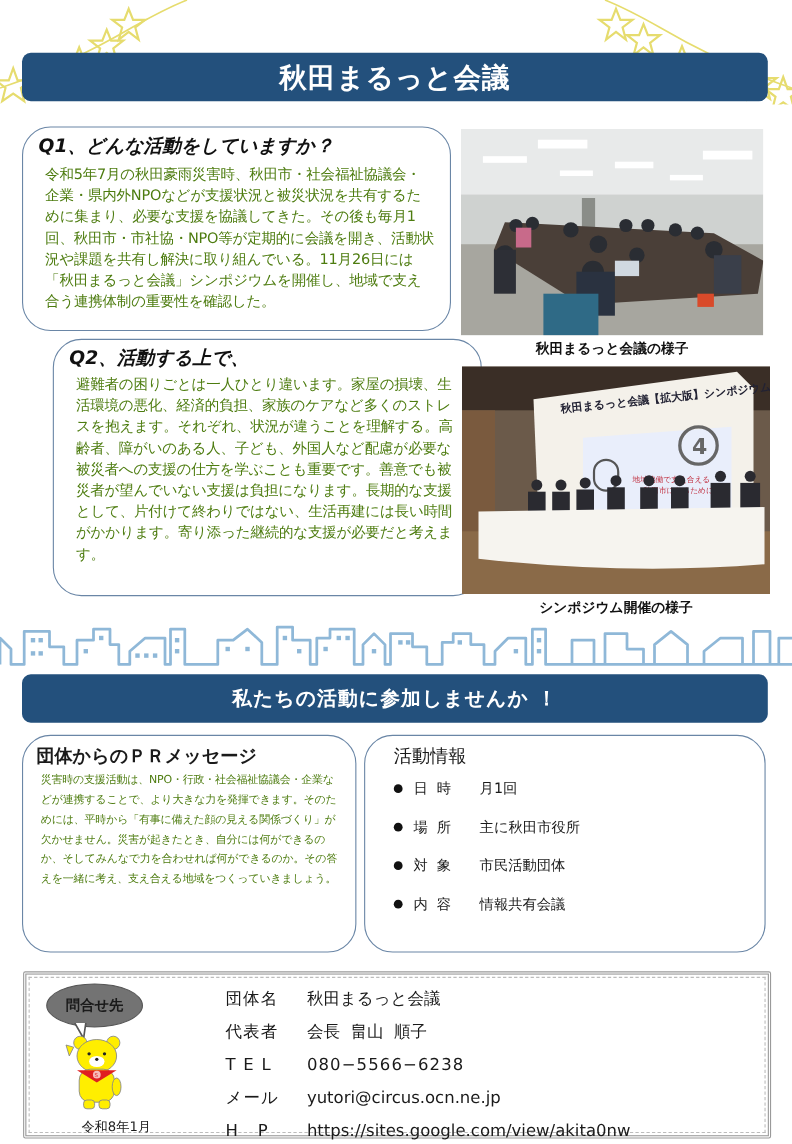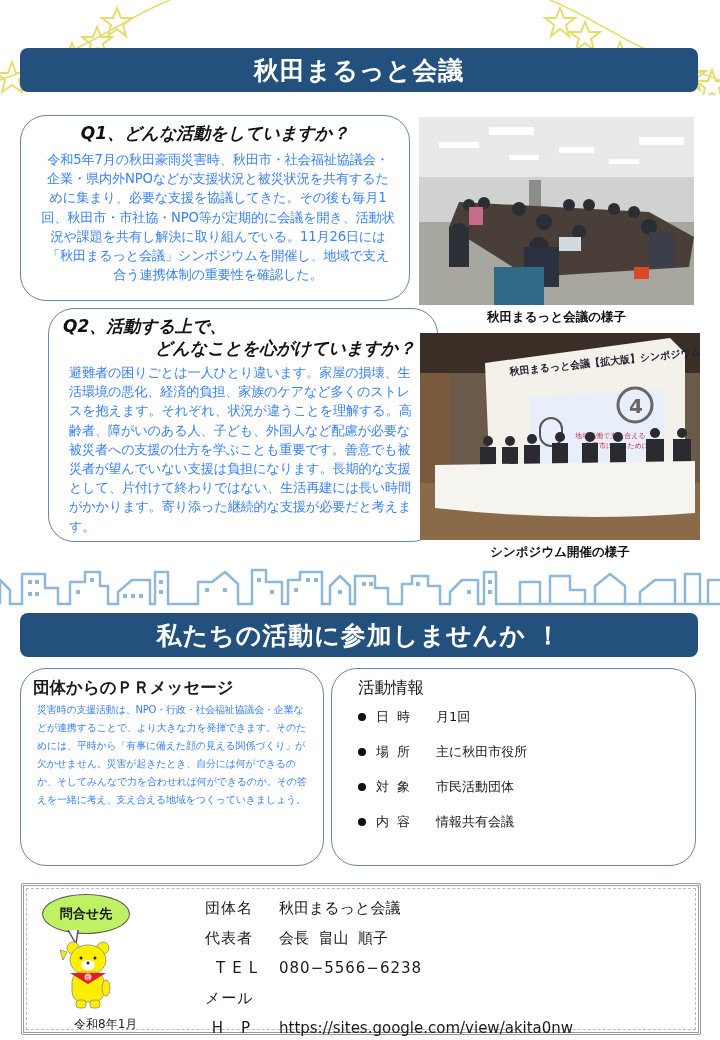--- a/index.html
+++ b/index.html
@@ -11,29 +11,29 @@
     .stars.right { right: 0; }
 
     .banner {
       position: absolute; left: 20px; width: 678px; height: 44px;
       background: #23507c; border-radius: 8px;
       color: #fff; font-weight: bold; text-align: center;
       display: flex; align-items: center; justify-content: center;
       letter-spacing: 1px;
     }
     .banner.top { top: 48px; font-size: 25px; }
-    .banner.mid { top: 613px; font-size: 25px; }
+    .banner.mid { top: 613px; font-size: 18px; }
 
     .box {
       position: absolute; border: 1.5px solid #6a86a6; border-radius: 26px; background: #fff;
     }
     .box .q-title { font-weight: bold; font-style: italic; font-size: 17px; color: #111; line-height: 22px; }
-    .box .q-body { font-size: 13.2px; line-height: 19.2px; color: #3b82f6; letter-spacing: -0.2px; }
-
-    #q1 { left: 20px; top: 115px; width: 390px; height: 186px; padding: 6px 14px 0 14px; text-align: center; }
+    .box .q-body { font-size: 13.2px; line-height: 19.2px; color: #4d7c0f; letter-spacing: -0.2px; }
+
+    #q1 { left: 20px; top: 115px; width: 390px; height: 186px; padding: 6px 14px 0 14px; }
     #q1 .q-body { margin-top: 6px; padding-left: 6px; }
     #q2 { left: 20px; top: 308px; width: 390px; height: 234px; padding: 6px 14px 0 14px; margin-left: 28px; }
     #q2 .q-title .line2 { display: block; padding-left: 92px; }
     #q2 .q-body { margin-top: 4px; padding-left: 6px; }
 
     .photo { position: absolute; overflow: hidden; }
     #photo1 { left: 419px; top: 117px; width: 275px; height: 188px; }
     #photo2 { left: 420px; top: 333px; width: 280px; height: 207px; }
     .caption { position: absolute; font-size: 12.5px; font-weight: bold; color: #111; text-align: center; }
     #caption1 { left: 419px; top: 309px; width: 275px; }
@@ -55,31 +55,31 @@
 
     #contact {
       position: absolute; left: 21px; top: 883px; width: 680px; height: 152px;
       border: 3px double #9a9a9a; border-radius: 2px;
     }
     #contact::before {
       content: ""; position: absolute; inset: 2px; border: 1px dashed #bcbcbc; pointer-events: none;
     }
     .bubble {
       position: absolute; left: 18px; top: 8px; width: 88px; height: 40px;
-      border: 1.5px solid #555; border-radius: 50%; background: #bef264;
+      border: 1.5px solid #555; border-radius: 50%; background: #737373;
       display: flex; align-items: center; justify-content: center;
       font-size: 13px; font-weight: bold;
     }
     .bubble-tail { position: absolute; left: 42px; top: 44px; }
     .bear { position: absolute; left: 58px; top: 940px; }
     .date-label { position: absolute; left: 74px; top: 1016px; font-size: 12px; }
     .contact-table { position: absolute; left: 205px; top: 893px; }
     .c-row { display: flex; height: 30px; align-items: center; font-size: 15px; }
     .c-key { width: 70px; letter-spacing: 1px; }
-    .c-key.spaced { letter-spacing: 7px; text-align: center; }
+    .c-key.spaced { letter-spacing: 7px; }
     .c-val { margin-left: 4px; }
   </style>
 </head>
 <body>
 
 <svg class="stars left" width="180" height="95" viewBox="0 0 180 95">
   <path d="M0 80 Q60 60 120 25 Q150 8 170 0" fill="none" stroke="#e6dc6e" stroke-width="1.5"></path>
   <g fill="none" stroke="#e6dc6e" stroke-width="2">
     <polygon points="12,62 16,73 28,73 19,80 22,92 12,85 2,92 5,80 -4,73 8,73"></polygon>
     <polygon points="45,55 49,66 61,66 52,73 55,85 45,78 35,85 38,73 29,66 41,66"></polygon>
@@ -105,21 +105,20 @@
 </div>
 
 <div class="box" id="q1">
   <div class="q-title">Q1、どんな活動をしていますか？</div>
   <div class="q-body">令和5年7月の秋田豪雨災害時、秋田市・社会福祉協議会・企業・県内外NPOなどが支援状況と被災状況を共有するために集まり、必要な支援を協議してきた。その後も毎月1回、秋田市・市社協・NPO等が定期的に会議を開き、活動状況や課題を共有し解決に取り組んでいる。11月26日には「秋田まるっと会議」シンポジウムを開催し、地域で支え合う連携体制の重要性を確認した。</div>
 </div>
 
 <div class="box" id="q2">
   <div class="q-title">
     <span>Q2、活動する上で、</span>
-    <span class="line2">どんなことを心がけていますか？</span>
   </div>
   <div class="q-body">避難者の困りごとは一人ひとり違います。家屋の損壊、生活環境の悪化、経済的負担、家族のケアなど多くのストレスを抱えます。それぞれ、状況が違うことを理解する。高齢者、障がいのある人、子ども、外国人など配慮が必要な被災者への支援の仕方を学ぶことも重要です。善意でも被災者が望んでいない支援は負担になります。長期的な支援として、片付けて終わりではない、生活再建には長い時間がかかります。寄り添った継続的な支援が必要だと考えます。</div>
 </div>
 
 <div class="photo" id="photo1">
   <svg width="275" height="188" viewBox="0 0 275 188">
     <rect width="275" height="188" fill="#d9dcdc"></rect>
     <rect width="275" height="60" fill="#e8eaea"></rect>
     <rect x="70" y="10" width="45" height="8" fill="#fff"></rect>
     <rect x="20" y="25" width="40" height="6" fill="#fff"></rect>
@@ -296,18 +295,19 @@
   <div class="c-row">
     <span class="c-key">代表者</span>
     <span class="c-val" style="white-space:pre">会長  畠山  順子</span>
   </div>
   <div class="c-row">
     <span class="c-key spaced">TEL</span>
     <span class="c-val" style="letter-spacing:1px">080−5566−6238</span>
   </div>
   <div class="c-row">
     <span class="c-key">メール</span>
+    <span class="c-val">yutori@circus.ocn.ne.jp</span>
   </div>
   <div class="c-row">
     <span class="c-key spaced" style="letter-spacing:18px">HP</span>
     <span class="c-val">https://sites.google.com/view/akita0nw</span>
   </div>
 </div>
 
 </body></html>

